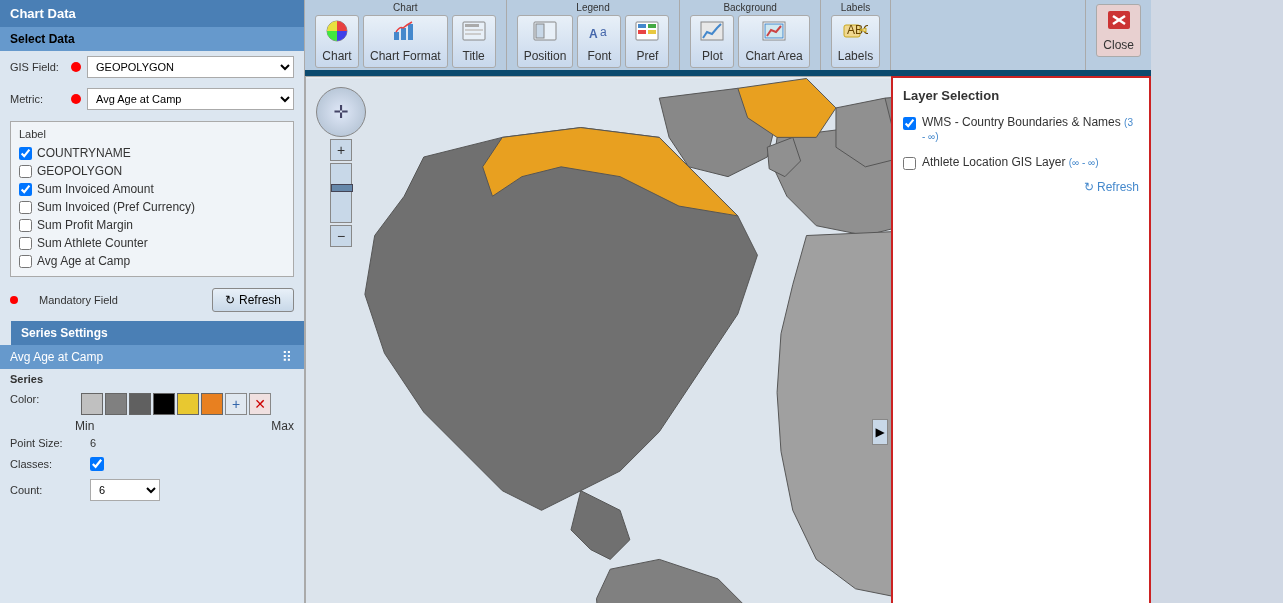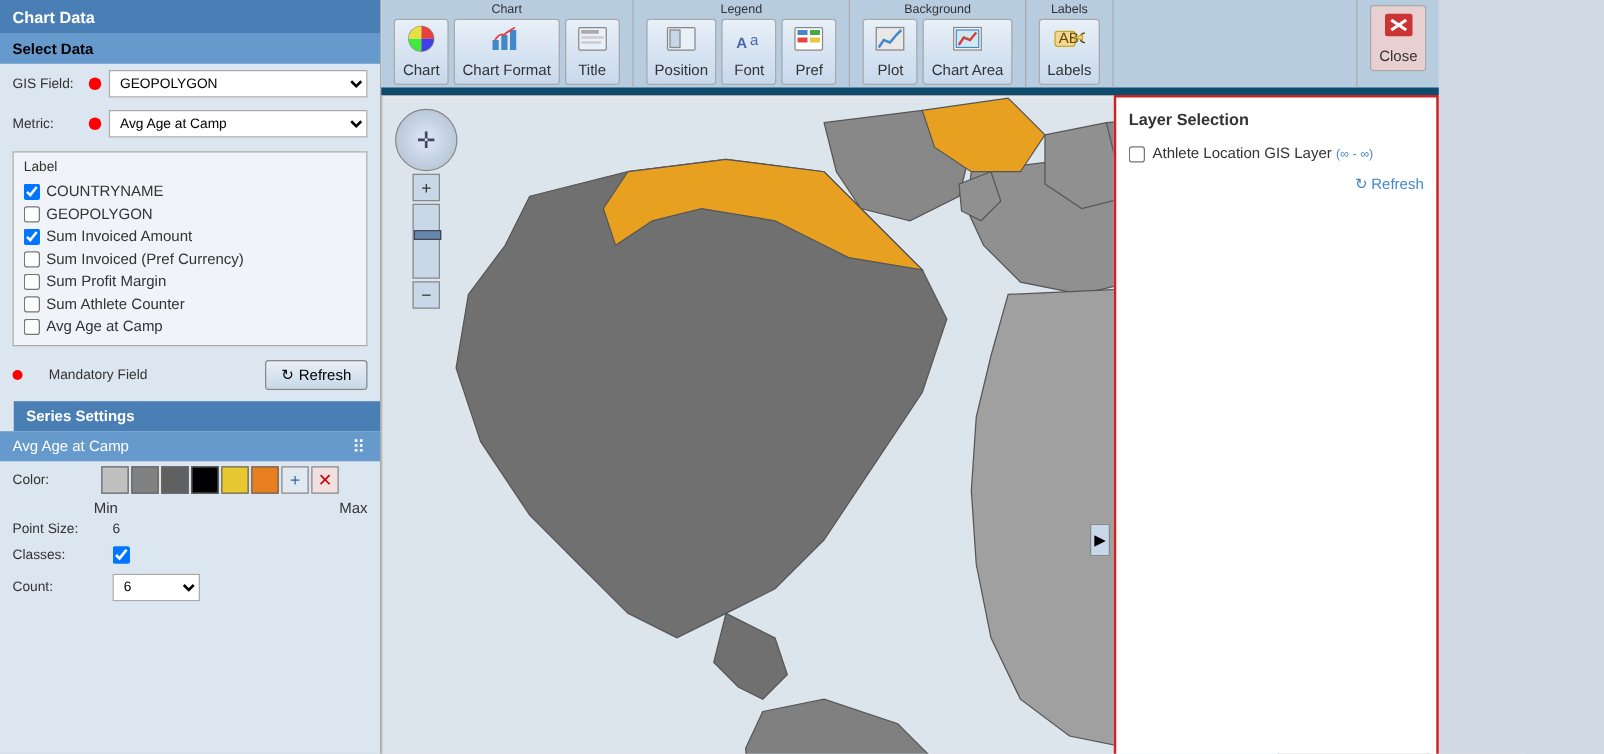--- a/index.html
+++ b/index.html
@@ -29,21 +29,21 @@
     .mandatory-text { font-size: 11px; color: #333; }
     .refresh-btn { background: linear-gradient(to bottom, #e8f0f8, #c8d8e8); border: 1px solid #888; padding: 4px 12px; font-size: 11px; cursor: pointer; display: flex; align-items: center; gap: 4px; border-radius: 3px; }
 
     .series-settings-header { background: #4a7fb5; color: white; font-weight: bold; padding: 5px 10px; font-size: 12px; margin-top: 4px; margin-left: 11px; }
 
     .series-name-bar { background: #6699cc; color: white; padding: 4px 10px; font-size: 11px; display: flex; justify-content: space-between; align-items: center; }
     .series-dots { color: white; font-size: 14px; letter-spacing: 2px; }
 
     .series-label { padding: 4px 10px; font-size: 11px; font-weight: bold; color: #333; }
 
-    .color-row { display: flex; align-items: center; padding: 4px 10px; gap: 6px; }
+    .color-row { display: flex; padding: 4px 10px; gap: 6px; }
     .color-label { width: 65px; font-size: 11px; color: #333; }
     .color-swatches { display: flex; gap: 2px; align-items: center; }
     .color-swatch { width: 22px; height: 22px; border: 1px solid #666; cursor: pointer; }
     .color-swatch.gray1 { background: #c0c0c0; }
     .color-swatch.gray2 { background: #808080; }
     .color-swatch.gray3 { background: #606060; }
     .color-swatch.black { background: #000000; }
     .color-swatch.yellow { background: #e8c830; }
     .color-swatch.orange { background: #e88020; }
     .color-plus { width: 22px; height: 22px; border: 1px solid #888; background: #e0e8f0; cursor: pointer; display: flex; align-items: center; justify-content: center; color: #3366aa; font-size: 14px; }
@@ -157,20 +157,21 @@
       </button>
     </div>
 
     <div class="series-settings-header">Series Settings</div>
 
     <div class="series-name-bar">
       <span>Avg Age at Camp</span>
       <span class="series-dots">⠿</span>
     </div>
 
+    <div class="series-label">Series</div>
 
     <div class="color-row">
       <span class="color-label">Color:</span>
       <div class="color-swatches">
         <div class="color-swatch gray1"></div>
         <div class="color-swatch gray2"></div>
         <div class="color-swatch gray3"></div>
         <div class="color-swatch black"></div>
         <div class="color-swatch yellow"></div>
         <div class="color-swatch orange"></div>
@@ -397,20 +398,24 @@
             <div class="zoom-btn">−</div>
           </div>
 
           
           <div class="expand-arrow">▶</div>
         </div>
 
         <div class="layer-panel">
           <div class="layer-panel-title">Layer Selection</div>
 
+          <div class="layer-item">
+            <input type="checkbox" checked="" style="">
+            <span class="layer-item-text">WMS - Country Boundaries &amp; Names <span style="color:#4488cc; font-size:10px;">(3 - ∞)</span></span>
+          </div>
 
           <div class="layer-item">
             <input type="checkbox" style="">
             <span class="layer-item-text">Athlete Location GIS Layer <span style="color:#4488cc; font-size:10px;">(∞ - ∞)</span></span>
           </div>
 
           <div style="flex:1;"></div>
           <div class="layer-refresh">
             <span>↻</span>
             <span>Refresh</span>

